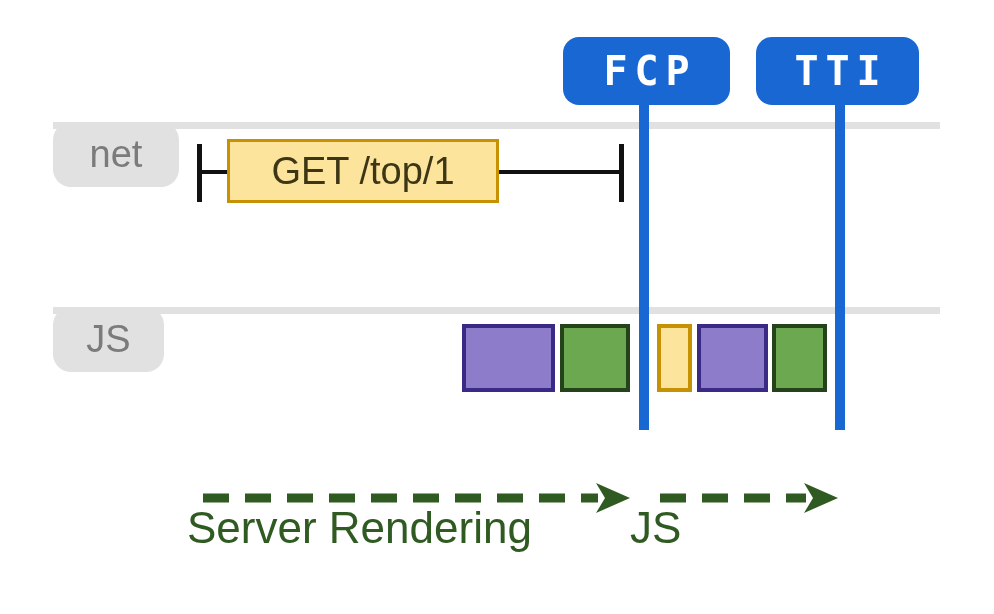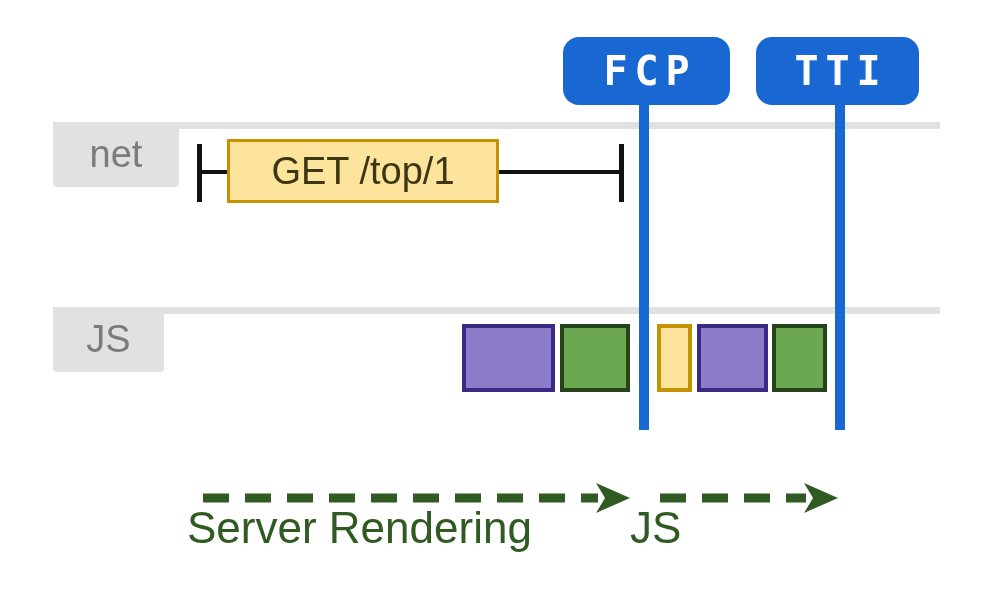--- a/index.html
+++ b/index.html
@@ -39,21 +39,21 @@
   
   .vline{position:absolute;top:100px;width:10px;height:330px;background:var(--blue);z-index:5;}
   #fcp-line{left:639px;}
   #tti-line{left:835px;}
   
   .track-line{position:absolute;left:53px;width:887px;height:7px;background:var(--track-gray);z-index:0;}
   #net-line{top:122px;}
   #js-line{top:307px;}
   .track-label{
     position:absolute;left:53px;height:65px;
-    background:var(--track-gray);border-radius:4px;
+    background:var(--track-gray);border-radius:18px;
     display:flex;align-items:center;justify-content:center;
     font-size:38px;color:var(--label-gray);z-index:1;
   }
   #net-label{top:122px;width:126px;}
   #js-label{top:307px;width:111px;}
   
   .whisker{position:absolute;top:144px;width:5px;height:58px;background:var(--ink);z-index:2;}
   #whisker-left{left:197px;}
   #whisker-right{left:619px;}
   #net-connector{position:absolute;left:197px;top:170px;width:427px;height:4px;background:var(--ink);z-index:1;}

